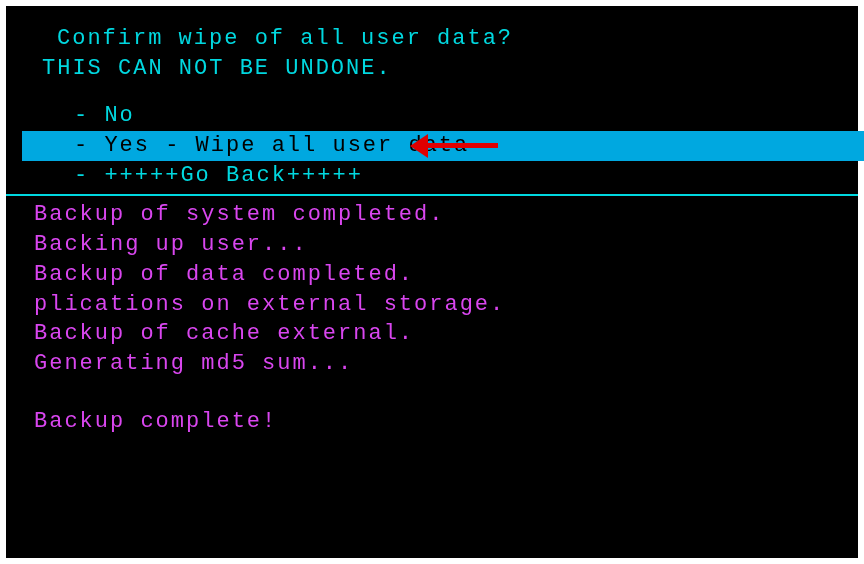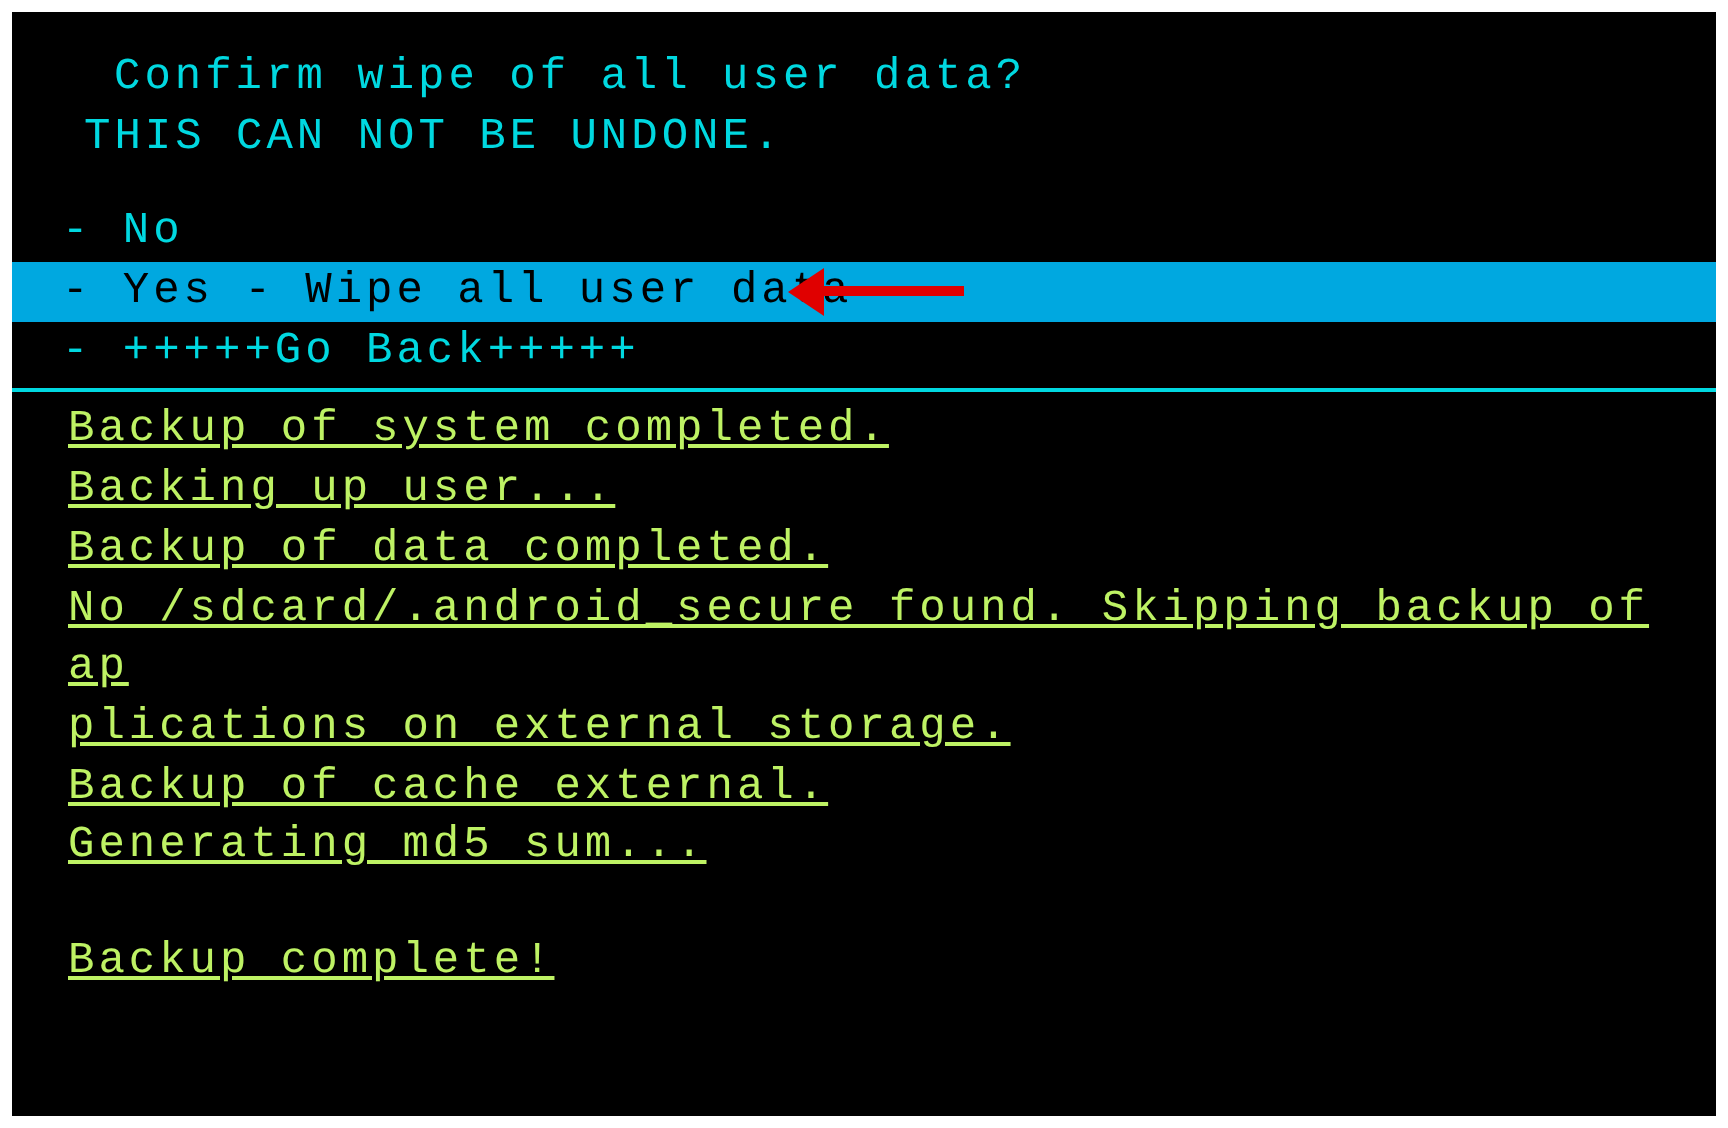--- a/index.html
+++ b/index.html
@@ -29,21 +29,22 @@
       color: #00d8e0;
     }
     .header-line {
       padding-left: 28px;
       margin-left: 23px;
     }
     .warning-line {
       padding-left: 36px;
     }
     .menu-item {
-      padding-left: 25px;
+      padding-left: 52px;
+      margin-left: 16px;
     }
     .selected {
       background: #00a8e0;
       color: #000;
       width: 100%;
       display: block;
       position: relative;
     }
     .arrow {
       position: absolute;
@@ -66,22 +67,21 @@
       border-right: 18px solid #e00000;
     }
     .divider {
       height: 2px;
       background: #00d8e0;
       margin: 4px 0 4px 0;
       width: 100%;
     }
     .log-line {
       padding-left: 28px;
-      color: #bef264;
-      text-decoration: underline;
+      color: #d946ef;
     }
     .spacer {
       height: 28px;
     }
     .small-spacer {
       height: 18px;
     }
   </style>
 </head>
 <body>
@@ -96,19 +96,18 @@
     <span class="arrow">
       <span class="arrow-head"></span>
       <span class="arrow-shaft"></span>
     </span>
   </div>
   <div class="cyan menu-item">- +++++Go Back+++++</div>
   <div class="divider"></div>
   <div class="log-line">Backup of system completed.</div>
   <div class="log-line">Backing up user...</div>
   <div class="log-line">Backup of data completed.</div>
-  <div class="log-line">No /sdcard/.android_secure found. Skipping backup of ap</div>
   <div class="log-line">plications on external storage.</div>
   <div class="log-line">Backup of cache external.</div>
   <div class="log-line">Generating md5 sum...</div>
   <div class="spacer"></div>
   <div class="log-line">Backup complete!</div>
 </div>
 
 </body></html>

